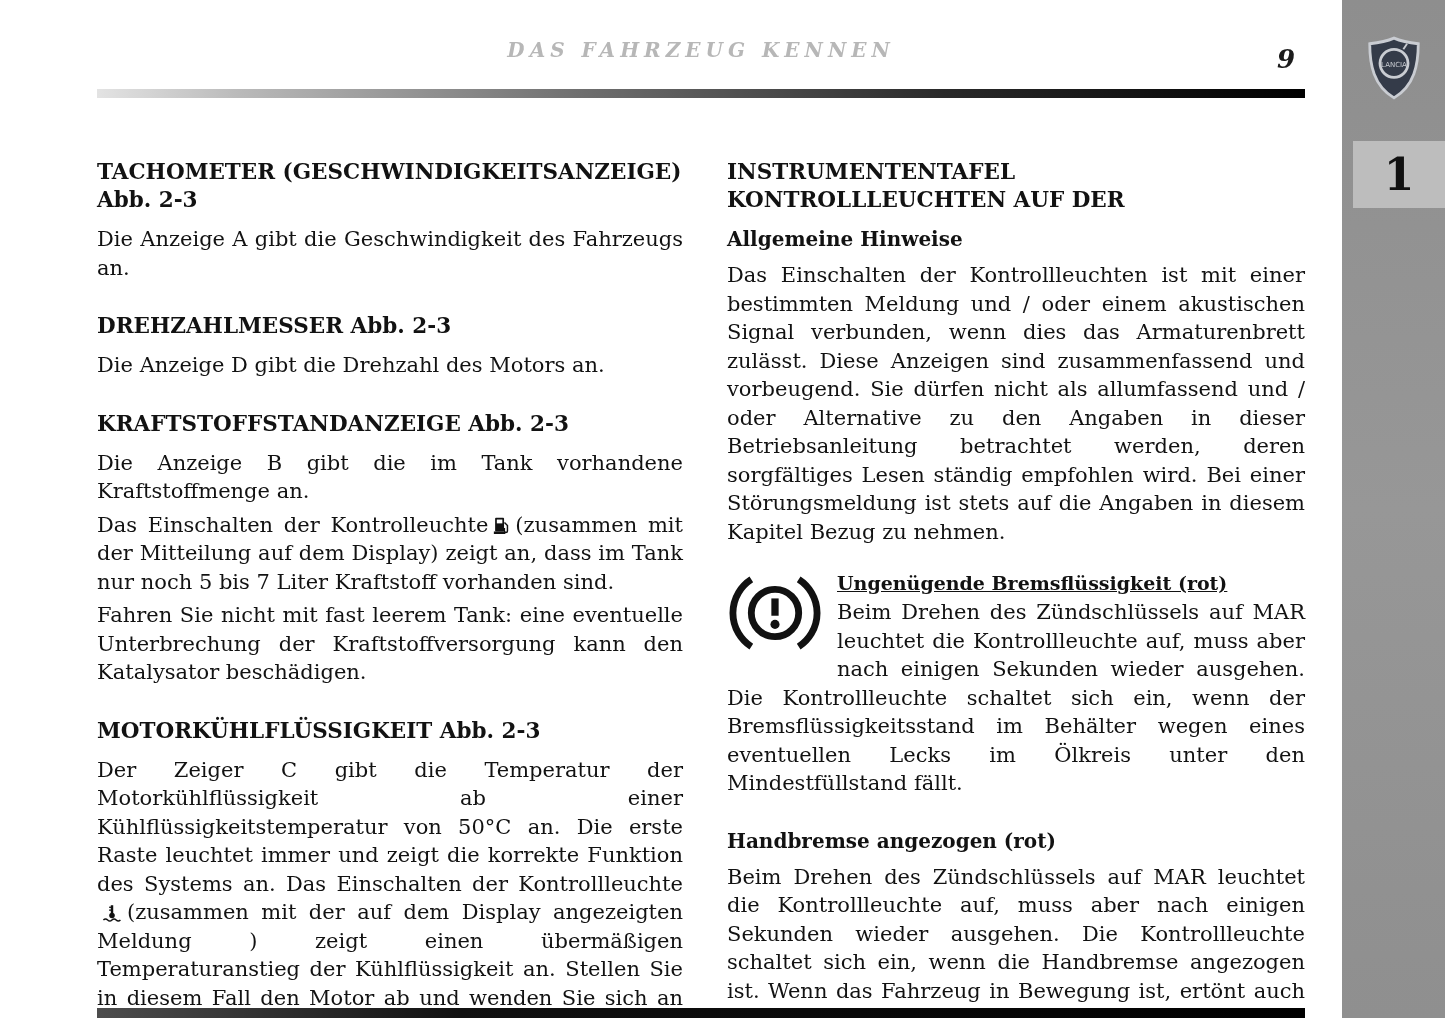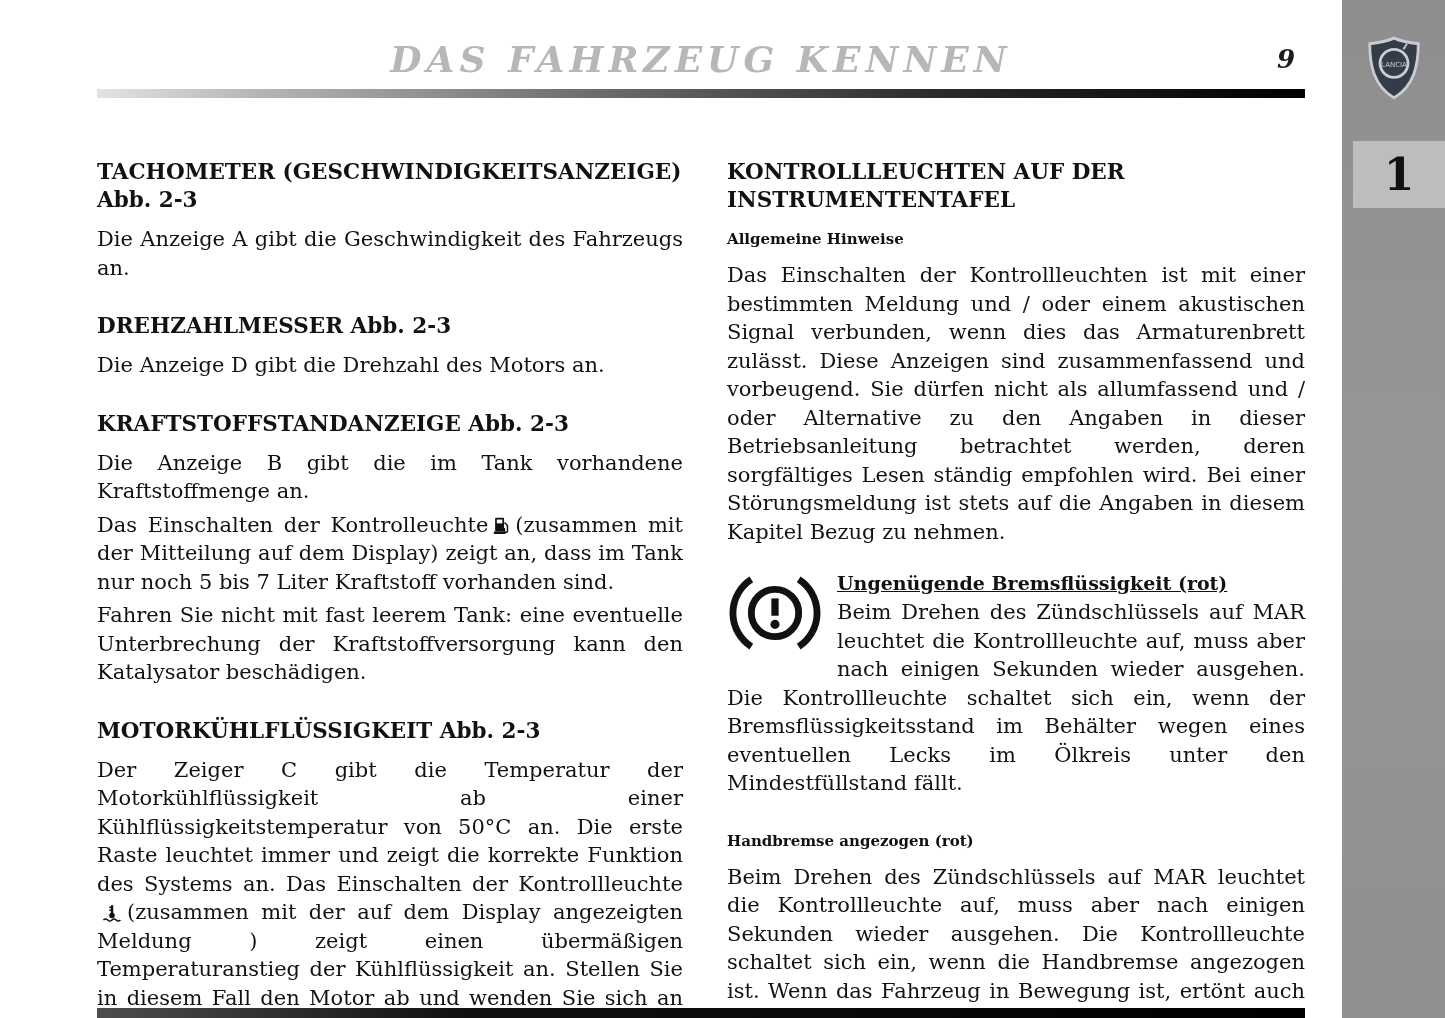--- a/index.html
+++ b/index.html
@@ -2,21 +2,21 @@
 <html lang="de"><head>
 <meta charset="utf-8">
 <style>
   html,body{margin:0;padding:0;}
   body{background:#ffffff;font-family:"DejaVu Serif","Liberation Serif",serif;}
   .page{position:relative;width:1445px;height:1018px;background:#ffffff;overflow:hidden;}
 
   
   .running-head{
     position:absolute;left:97px;top:38px;width:1208px;text-align:center;
-    font-style:italic;font-weight:bold;font-size:36px;letter-spacing:5px;
+    font-style:italic;font-weight:bold;font-size:20px;letter-spacing:5px;
     color:#b7b7b7;
   }
   .page-number{
     position:absolute;right:150px;top:44px;
     font-style:italic;font-weight:bold;font-size:26px;color:#1c1c1c;
   }
   .rule-top{
     position:absolute;left:97px;top:89px;width:1208px;height:9px;
     background:linear-gradient(90deg,#e3e3e3 0%,#b9b9b9 12%,#6f6f6f 40%,#2a2a2a 70%,#000 100%);
   }
@@ -44,21 +44,21 @@
   }
   .col{font-size:21px;line-height:28.5px;text-align:justify;}
   .col-left{width:586px;}
   .col-right{width:578px;}
 
   h2.sec{
     font-size:21.5px;line-height:28px;font-weight:bold;margin:30px 0 11px 0;
     text-align:left;
   }
   h2.sec.first{}
-  h3.sub{font-size:15px;line-height:28px;font-weight:bold;margin:4px 0 8px 0;text-align:left;}
+  h3.sub{font-size:20px;line-height:28px;font-weight:bold;margin:4px 0 8px 0;text-align:left;}
   p{margin:0 0 5px 0;}
   .hline{display:block;}
 
   
   .inline-icon{display:inline-block;vertical-align:-3px;margin:0 5px;}
   .inline-icon svg{display:block;}
 
   
   .warn-block{margin-top:22px;}
   .warn-icon{
@@ -113,22 +113,22 @@
               <circle cx="12" cy="14" r="3.4" fill="#111"></circle>
               <path d="M1.5 19.5 q2.6 -2.6 5.2 0 t5.2 0 t5.2 0 t5.2 0" fill="none" stroke="#111" stroke-width="1.8"></path>
             </svg></span><span>(zusammen mit der auf dem Display angezeigten Meldung ) zeigt einen übermäßigen Temperaturanstieg der Kühlflüssigkeit an. Stellen Sie in diesem Fall den Motor ab und wenden Sie sich an das Lancia Kundendienstnetz.</span>
       </p>
 
     </div>
 
     <div class="col col-right">
 
       <h2 class="sec first">
+        <span class="hline">INSTRUMENTENTAFEL</span>
         <span class="hline">KONTROLLLEUCHTEN AUF DER</span>
-        <span class="hline">INSTRUMENTENTAFEL</span>
       </h2>
       <h3 class="sub">Allgemeine Hinweise</h3>
       <p>Das Einschalten der Kontrollleuchten ist mit einer bestimmten Meldung und / oder einem akustischen Signal verbunden, wenn dies das Armaturenbrett zulässt. Diese Anzeigen sind zusammenfassend und vorbeugend. Sie dürfen nicht als allumfassend und / oder Alternative zu den Angaben in dieser Betriebsanleitung betrachtet werden, deren sorgfältiges Lesen ständig empfohlen wird. Bei einer Störungsmeldung ist stets auf die Angaben in diesem Kapitel Bezug zu nehmen.</p>
 
       <div class="warn-block">
         <span class="warn-icon">
           <svg width="92" height="82" viewBox="0 0 100 90">
             <path d="M24 8 A44 44 0 0 0 24 82" fill="none" stroke="#111" stroke-width="7.5"></path>
             <path d="M76 8 A44 44 0 0 1 76 82" fill="none" stroke="#111" stroke-width="7.5"></path>
             <circle cx="50" cy="45" r="26" fill="none" stroke="#111" stroke-width="7.5"></circle>

